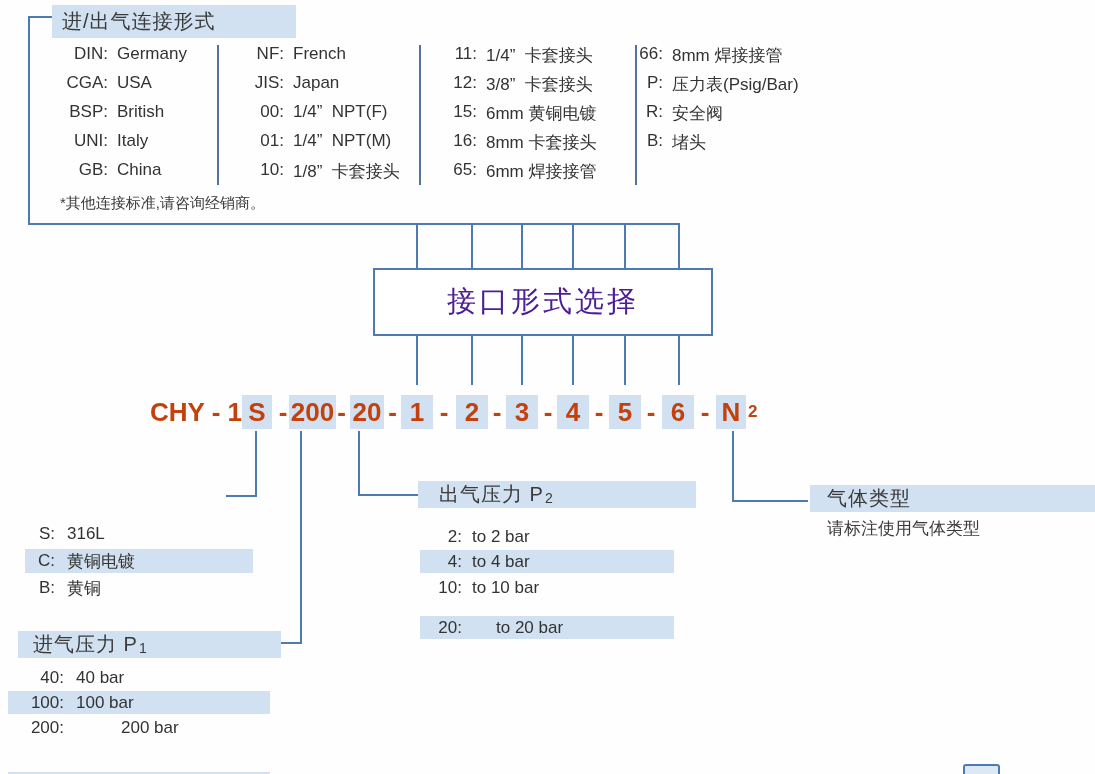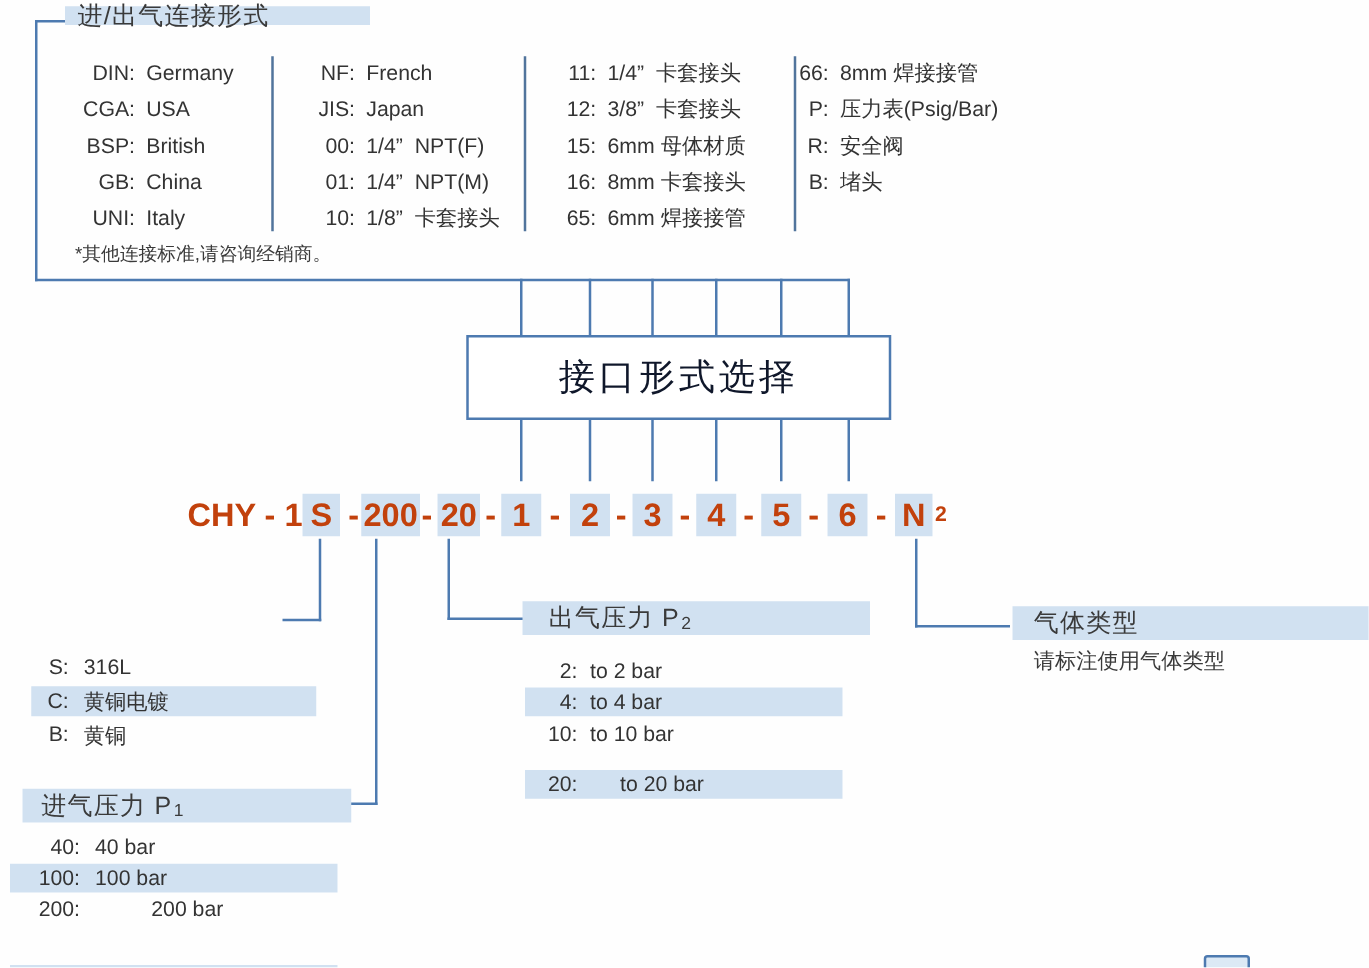--- a/index.html
+++ b/index.html
@@ -40,43 +40,43 @@
   .ln-elb-gas  {left:732px;top:500px;width:76px;}
   .vdiv{position:absolute;width:2px;background:#51749c;top:45px;height:140px;}
   .vdiv-1{left:217px;} .vdiv-2{left:419px;} .vdiv-3{left:635px;}
 
   
   .hbar{
     position:absolute;background:#d1e1f1;
     display:flex;align-items:center;
     font-size:20px;color:#3a3a3a;letter-spacing:1px;
   }
-  .hbar-conn   {left:52px; top:5px;  width:234px;height:15px;padding-left:10px;}
+  .hbar-conn   {left:52px; top:5px;  width:234px;height:33px;padding-left:10px;}
   .hbar-mat    {left:18px; top:483px;width:205px;height:27px;padding-left:16px;}
   .hbar-inlet  {left:18px; top:631px;width:248px;height:27px;padding-left:15px;}
   .hbar-outlet {left:418px;top:481px;width:257px;height:27px;padding-left:21px;}
   .hbar-gas    {left:810px;top:485px;width:273px;height:27px;padding-left:17px;}
   .subsm{font-size:14px;display:inline-block;transform:translateY(3px);margin-left:1px;}
 
   
   .tcol{position:absolute;top:44px;}
   .tcol-1{left:55px;}  .tcol-2{left:238px;} .tcol-3{left:443px;} .tcol-4{left:626px;}
-  .trow{display:flex;height:29px;align-items:center;font-size:17px;color:#333;}
+  .trow{display:flex;height:29px;font-size:17px;color:#333;}
   .tkey{display:inline-block;text-align:right;white-space:pre;}
   .tcol-1 .tkey{width:53px;} .tcol-2 .tkey{width:46px;}
   .tcol-3 .tkey{width:34px;} .tcol-4 .tkey{width:37px;}
   .tval{margin-left:9px;white-space:pre;}
   .note{position:absolute;left:60px;top:194px;font-size:15px;color:#3a3a3a;}
 
   
   .selector-box{
     position:absolute;left:373px;top:268px;width:340px;height:68px;
     border:2px solid #4d7ab0;background:#ffffff;box-sizing:border-box;
     display:flex;align-items:center;justify-content:center;
-    font-size:29px;color:#0f172a;letter-spacing:3px;
+    font-size:29px;color:#4c1d95;letter-spacing:3px;
   }
 
   
   .code-line{position:absolute;left:0;top:393px;width:1095px;height:38px;
     font-size:26px;font-weight:bold;color:#c2410c;}
   .code-line span{position:absolute;top:0;line-height:38px;white-space:pre;}
   .code-line .hlbox{
     top:2px;height:34px;line-height:34px;background:#d1e1f1;text-align:center;
   }
   .code-line .dash{text-align:center;}
@@ -163,27 +163,27 @@
       </div>
     <div class="trow">
         <span class="tkey">CGA:</span>
         <span class="tval">USA</span>
       </div>
     <div class="trow">
         <span class="tkey">BSP:</span>
         <span class="tval">British</span>
       </div>
     <div class="trow">
+        <span class="tkey">UNI:</span>
+        <span class="tval">Italy</span>
+      </div>
+    <div class="trow">
         <span class="tkey">GB:</span>
         <span class="tval">China</span>
       </div>
-    <div class="trow">
-        <span class="tkey">UNI:</span>
-        <span class="tval">Italy</span>
-      </div>
   </div>
   <div class="vdiv vdiv-1"></div>
   <div class="tcol tcol-2">
     <div class="trow">
         <span class="tkey">NF:</span>
         <span class="tval">French</span>
       </div>
     <div class="trow">
         <span class="tkey">JIS:</span>
         <span class="tval">Japan</span>
@@ -206,21 +206,21 @@
     <div class="trow">
         <span class="tkey">11:</span>
         <span class="tval">1/4”  卡套接头</span>
       </div>
     <div class="trow">
         <span class="tkey">12:</span>
         <span class="tval">3/8”  卡套接头</span>
       </div>
     <div class="trow">
         <span class="tkey">15:</span>
-        <span class="tval">6mm 母体材质</span>
+        <span class="tval">6mm 黄铜电镀</span>
       </div>
     <div class="trow">
         <span class="tkey">16:</span>
         <span class="tval">8mm 卡套接头</span>
       </div>
     <div class="trow">
         <span class="tkey">65:</span>
         <span class="tval">6mm 焊接接管</span>
       </div>
   </div>

